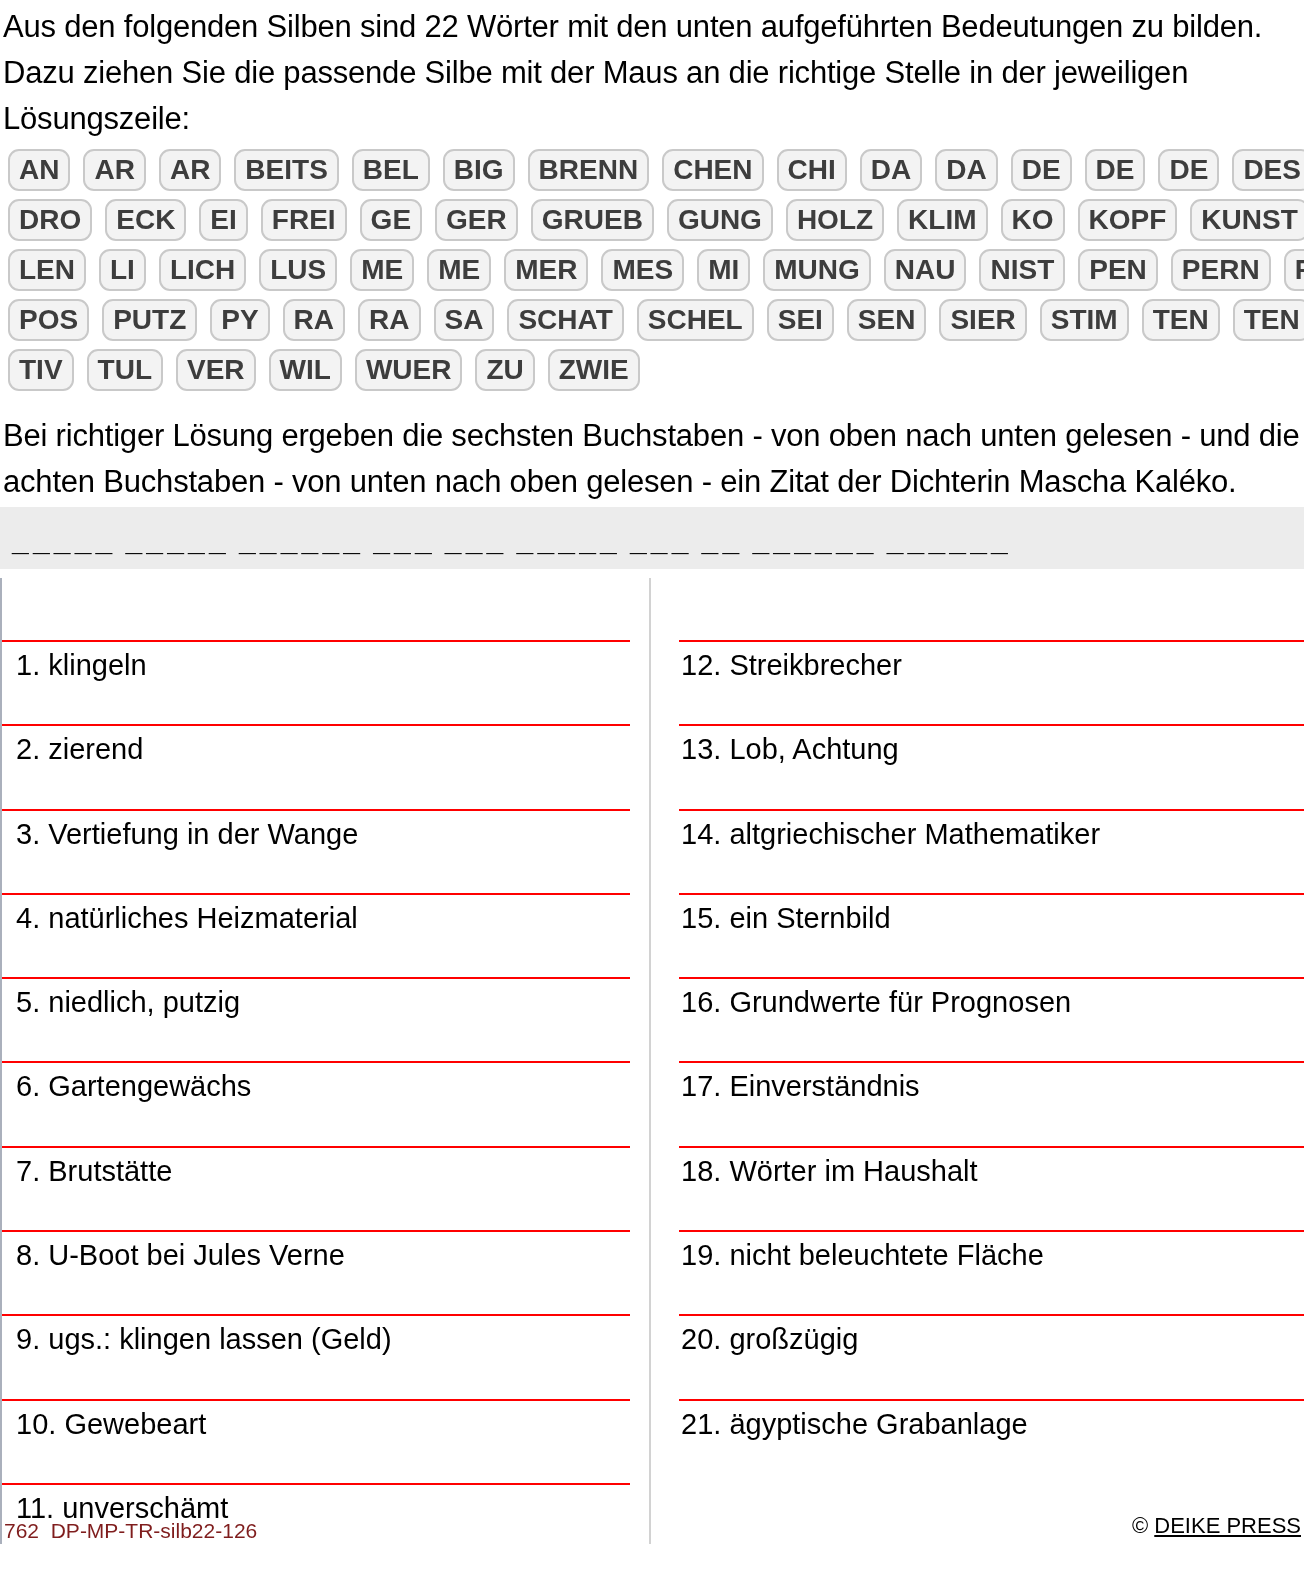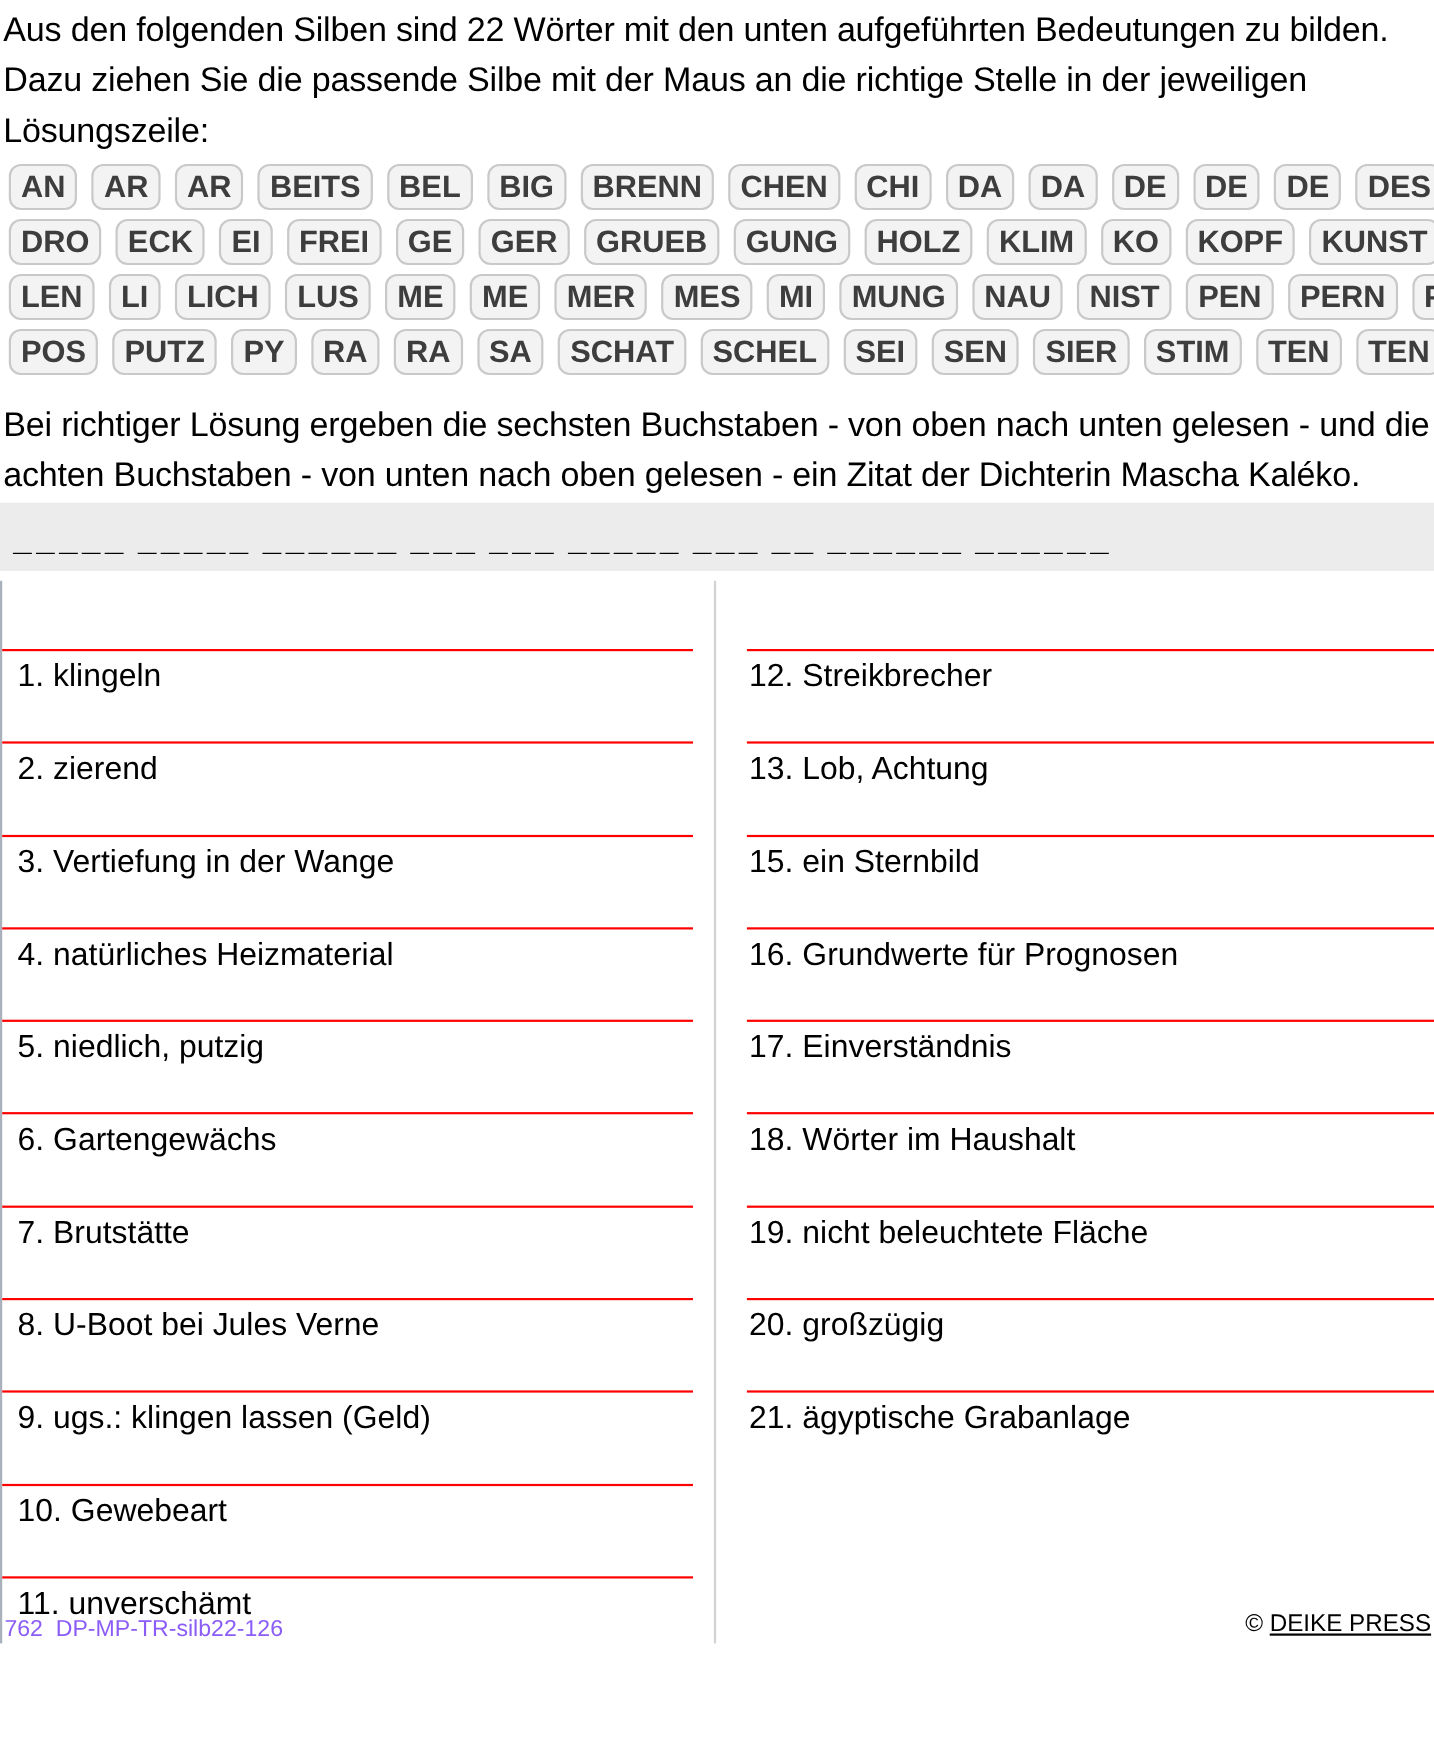--- a/index.html
+++ b/index.html
@@ -40,21 +40,21 @@
   .drop-spacer{height:62px;}
   .clue-item{
     box-sizing:border-box;height:84.3px;border-top:2px solid #ff0000;
     padding-top:7px;overflow:visible;
   }
   .clue-col.left .clue-item{margin-right:19px;padding-left:14px;}
   .clue-col.right .clue-item{margin-left:28px;padding-left:2px;}
   .clue-label{font-size:29px;line-height:32px;white-space:nowrap;}
   
   .footer-code{
-    position:absolute;left:2px;bottom:1px;color:#8b5cf6;font-size:21px;
+    position:absolute;left:2px;bottom:1px;color:#7f1d1d;font-size:21px;
     white-space:pre;background:transparent;
   }
   .footer-copyright{
     position:absolute;right:3px;bottom:5px;font-size:22px;color:#000;white-space:pre;
     text-decoration:none;
   }
   .footer-copyright .link{text-decoration:underline;text-align:center;}
 </style>
 </head>
 <body>
@@ -124,20 +124,30 @@
       <div class="chip">SA</div>
       <div class="chip">SCHAT</div>
       <div class="chip">SCHEL</div>
       <div class="chip">SEI</div>
       <div class="chip">SEN</div>
       <div class="chip">SIER</div>
       <div class="chip">STIM</div>
       <div class="chip">TEN</div>
       <div class="chip">TEN</div>
     </div>
+  <div class="chip-row">
+
+  <div class="chip">TIV</div>
+      <div class="chip">TUL</div>
+      <div class="chip">VER</div>
+      <div class="chip">WIL</div>
+      <div class="chip">WUER</div>
+      <div class="chip">ZU</div>
+      <div class="chip">ZWIE</div>
+    </div>
 </div>
 
 <p class="intro second">Bei richtiger Lösung ergeben die sechsten Buchstaben - von oben nach unten gelesen - und die achten Buchstaben - von unten nach oben gelesen - ein Zitat der Dichterin Mascha Kaléko.</p>
 
 <div class="quote-band">
   
 <span class="uword">_____</span><span class="uword">_____</span><span class="uword">______</span><span class="uword">___</span><span class="uword">___</span><span class="uword">_____</span><span class="uword">___</span><span class="uword">__</span><span class="uword">______</span><span class="uword">______</span></div>
 
 <div class="clue-table">
   <div class="clue-col left">
@@ -191,20 +201,23 @@
     <div class="drop-spacer"></div>
 
       <div class="clue-item">
         <div class="clue-label"><span>12.</span> <span>Streikbrecher</span></div>
       </div>
 
       <div class="clue-item">
         <div class="clue-label"><span>13.</span> <span>Lob, Achtung</span></div>
       </div>
 
+      <div class="clue-item">
+        <div class="clue-label"><span>14.</span> <span>altgriechischer Mathematiker</span></div>
+      </div>
 
       <div class="clue-item">
         <div class="clue-label"><span>15.</span> <span>ein Sternbild</span></div>
       </div>
 
       <div class="clue-item">
         <div class="clue-label"><span>16.</span> <span>Grundwerte für Prognosen</span></div>
       </div>
 
       <div class="clue-item">

